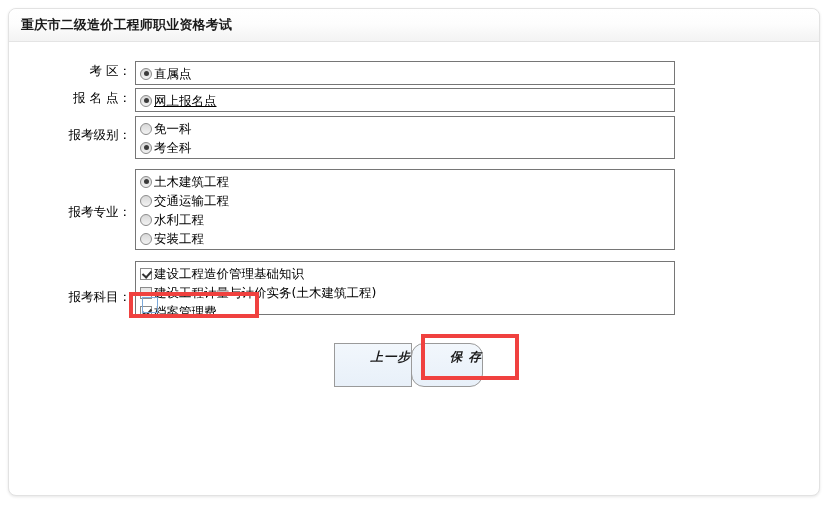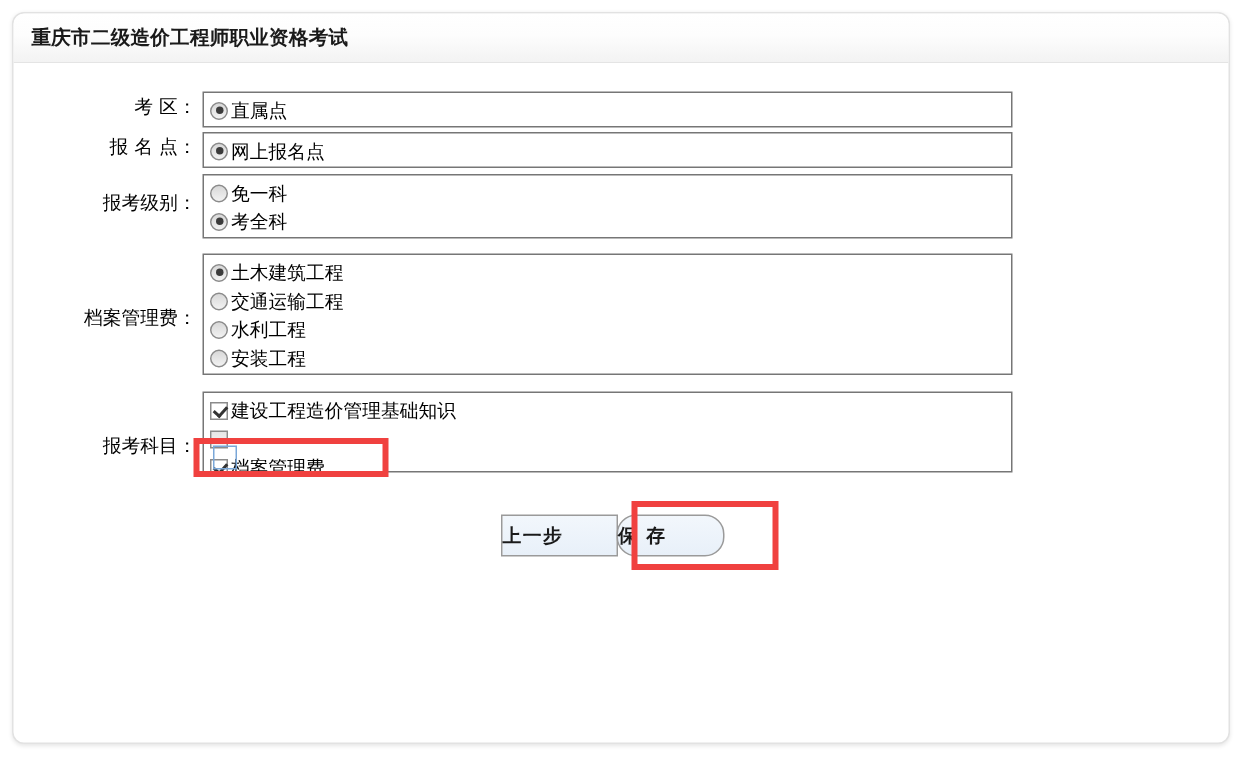--- a/index.html
+++ b/index.html
@@ -145,32 +145,33 @@
     width: 4px;
     height: 7px;
     border: solid #333333;
     border-width: 0 2px 2px 0;
     transform: rotate(42deg);
   }
 
   
   .btn {
     position: absolute;
-    height: 28px;
+    height: 44px;
     background: linear-gradient(to bottom, #f2f7fc 0%, #e8f0f9 100%);
     border: 1px solid #9a9a9a;
     box-sizing: border-box;
     font-size: 12.5px;
     font-weight: bold;
     color: #1a1a1a;
-    text-align: left;
+    text-align: right;
     line-height: 26px;
     letter-spacing: 1px;
     cursor: pointer;
     font-family: "DejaVu Sans", "Liberation Sans", sans-serif;
+    font-style: italic;
   }
 
   
   .redbox {
     position: absolute;
     border: 4px solid #f0413f;
     box-sizing: border-box;
     pointer-events: none;
   }
   .focus-ring {
@@ -196,21 +197,21 @@
       <div class="row-box" style="top:-2px;height:24px;text-align:right;">
         <div class="opt">
           <span class="radio on"></span>
           <span class="opt-text">直属点</span>
         </div>
       </div>
     </div>
 
     <div class="row" style="top:49px;">
       <div class="row-label">报 名 点：</div>
-      <div class="row-box" style="top:-2px;height:24px;">
+      <div class="row-box" style="top:-2px;height:24px;text-decoration:underline;">
         <div class="opt">
           <span class="radio on"></span>
           <span class="opt-text">网上报名点</span>
         </div>
       </div>
     </div>
 
     <div class="row" style="top:86px;">
       <div class="row-label">报考级别：</div>
       <div class="row-box" style="top:-11px;height:43px;">
@@ -219,21 +220,21 @@
           <span class="opt-text">免一科</span>
         </div>
         <div class="opt">
           <span class="radio on"></span>
           <span class="opt-text">考全科</span>
         </div>
       </div>
     </div>
 
     <div class="row" style="top:163px;">
-      <div class="row-label">档案管理费：</div>
+      <div class="row-label">报考专业：</div>
       <div class="row-box" style="top:-35px;height:81px;">
         <div class="opt">
           <span class="radio on"></span>
           <span class="opt-text">土木建筑工程</span>
         </div>
         <div class="opt">
           <span class="radio"></span>
           <span class="opt-text">交通运输工程</span>
         </div>
         <div class="opt">
@@ -249,20 +250,21 @@
 
     <div class="row" style="top:248px;">
       <div class="row-label">报考科目：</div>
       <div class="row-box" style="top:-28px;height:54px;">
         <div class="opt">
           <span class="check on"></span>
           <span class="opt-text">建设工程造价管理基础知识</span>
         </div>
         <div class="opt">
           <span class="check"></span>
+          <span class="opt-text">建设工程计量与计价实务(土木建筑工程)</span>
         </div>
         <div class="opt">
           <span class="check on"></span>
           <span class="opt-text">档案管理费</span>
         </div>
       </div>
     </div>
 
     <div class="focus-ring" style="left:133px; top:256px; width:16px; height:16px;"></div>
 

